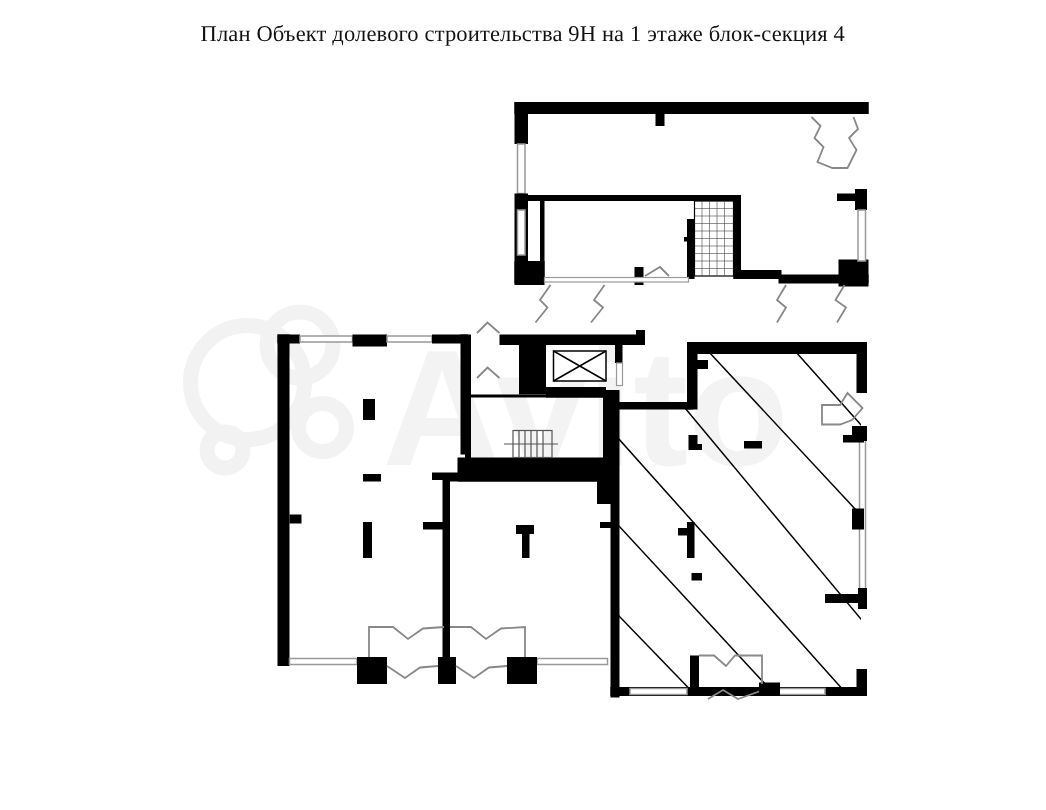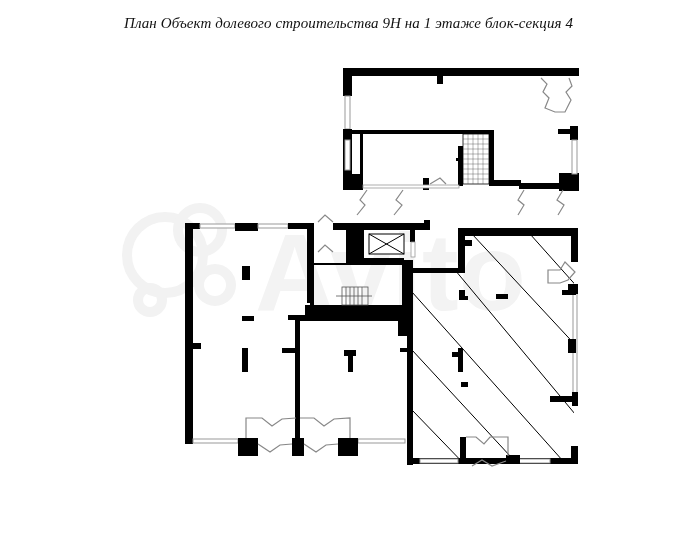--- a/index.html
+++ b/index.html
@@ -1,19 +1,19 @@
 <!DOCTYPE html>
 <html><head>
 <meta charset="utf-8">
 <style>
   html, body { margin: 0; padding: 0; background: #ffffff; }
   body { width: 697px; height: 540px; position: relative; overflow: hidden; font-family: "Liberation Serif", "DejaVu Serif", serif; }
   .title {
     position: absolute; left: 0; top: 15px; width: 697px; text-align: center;
-    font-size: 15px; color: #111; letter-spacing: 0.1px; font-style: italic;
+    font-size: 15px; color: #111; letter-spacing: 0.1px;
   }
   .plan { position: absolute; left: 0; top: 0; }
   .wall { fill: #000; }
   .glass { fill: #fff; stroke: #999; stroke-width: 1; }
   .door { fill: none; stroke: #888; stroke-width: 1.2; }
   .hatch { stroke: #000; stroke-width: 1; }
   .thin { fill: none; stroke: #000; stroke-width: 1; }
   .watermark { fill: none; stroke: #f2f2f2; stroke-width: 10; }
 </style>
 </head>

